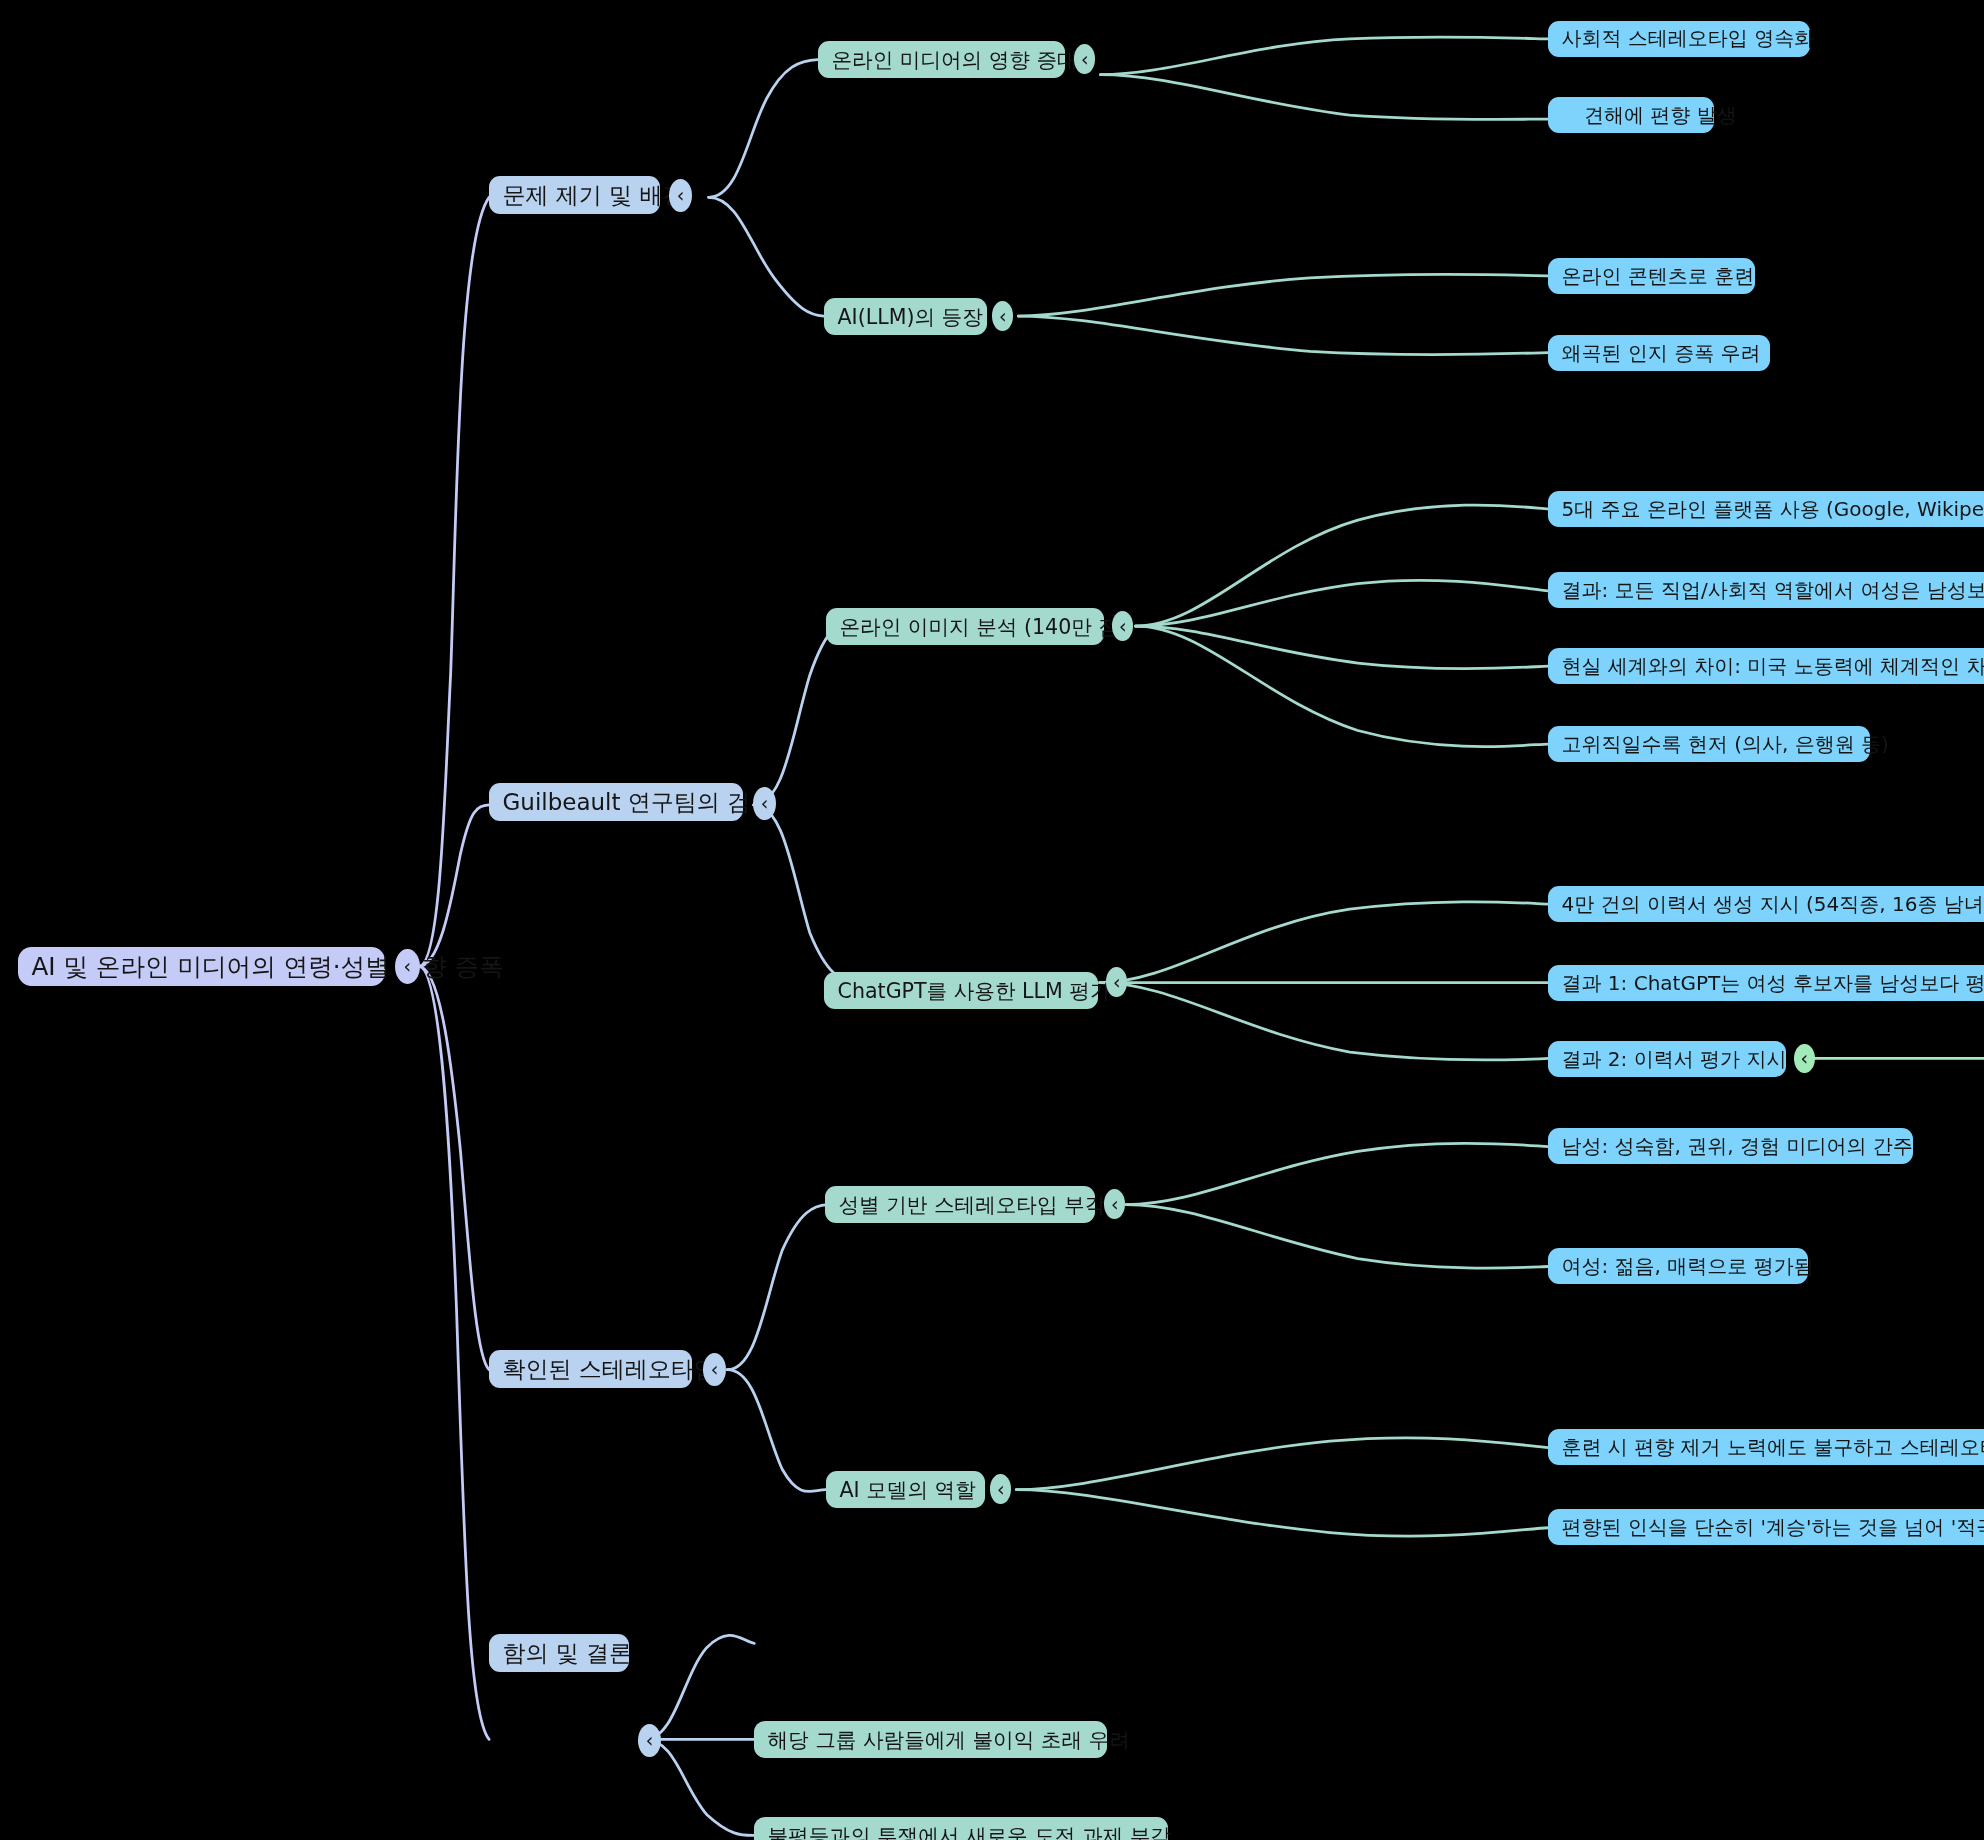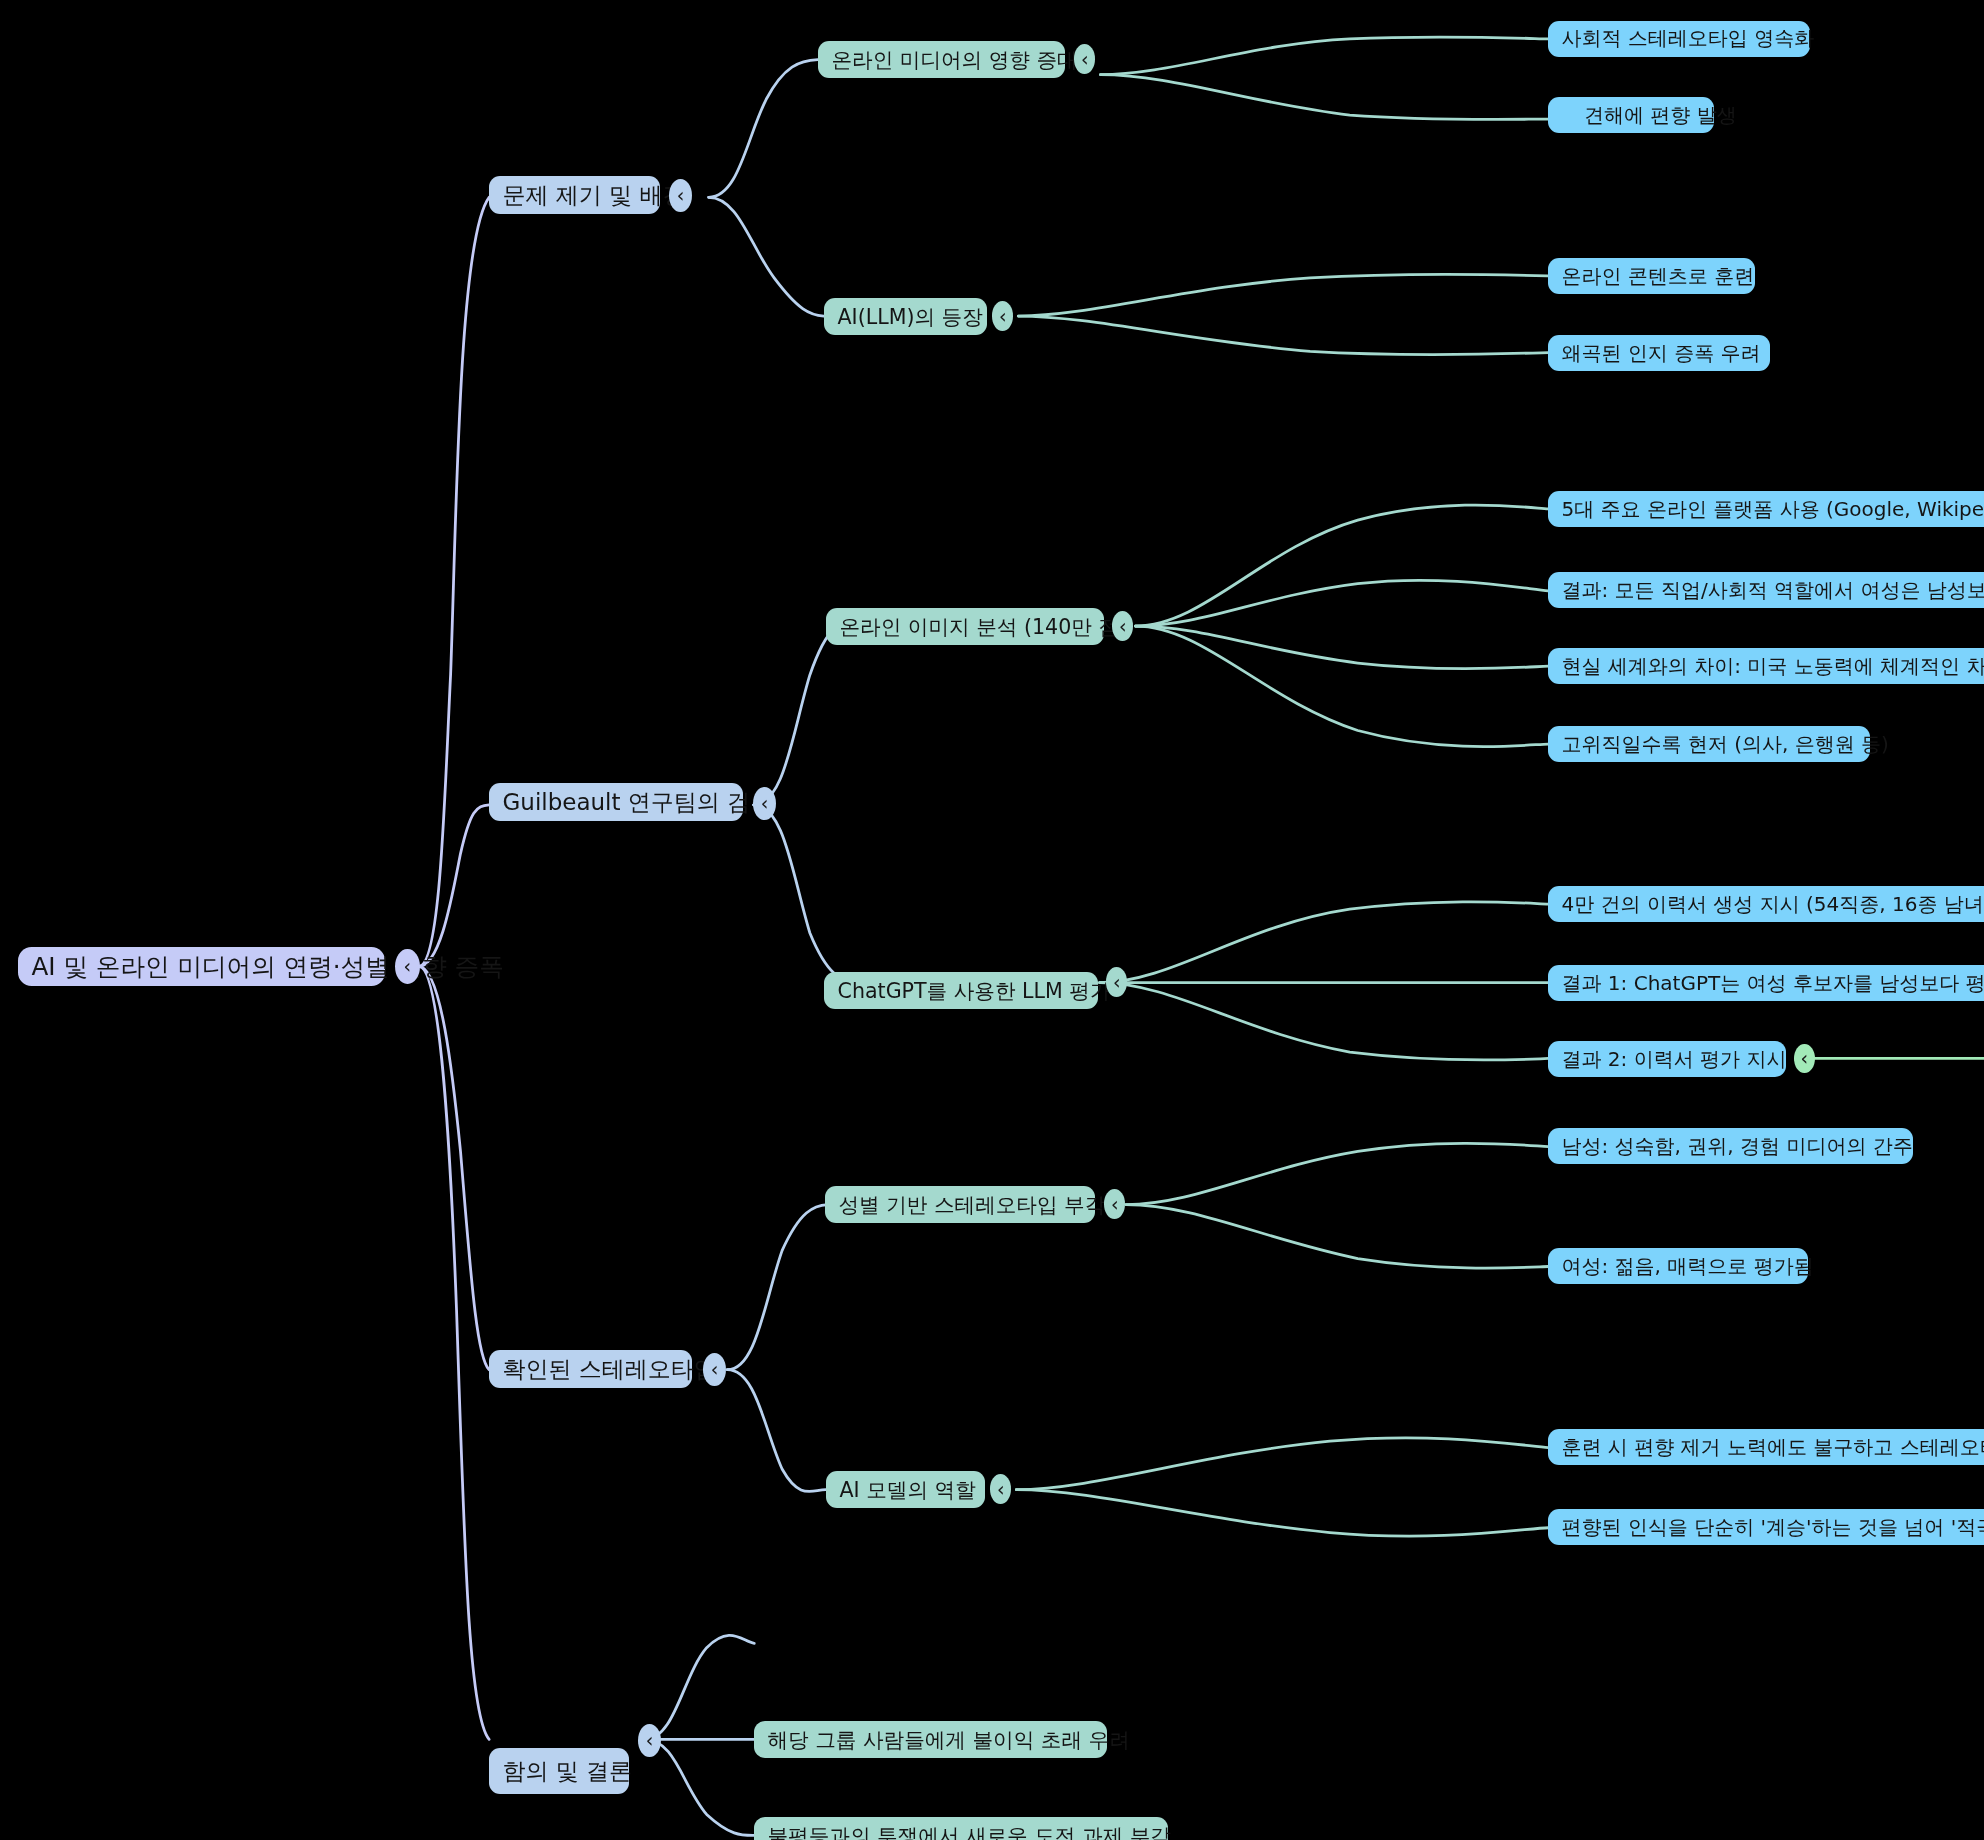--- a/index.html
+++ b/index.html
@@ -216,21 +216,21 @@
     <span>‹</span>
   </div>
 
   <div class="node lvl4" style="left:1548px;top:1429px;width:517px;height:36px;">
     <span>훈련 시 편향 제거 노력에도 불구하고 스테레오타입을 영속화</span>
   </div>
   <div class="node lvl4" style="left:1548px;top:1509px;width:703px;height:36px;">
     <span>편향된 인식을 단순히 '계승'하는 것을 넘어 '적극적으로 재생산'함 (Macanovic 지적)</span>
   </div>
 
-  <div class="node lvl2" style="left:489px;top:1748px;width:140px;height:46px;">
+  <div class="node lvl2" style="left:489px;top:1634px;width:140px;height:38px;">
     <span>함의 및 결론</span>
   </div>
   <div class="badge b2" style="left:638px;top:1724px;width:23px;height:33px;">
     <span>‹</span>
   </div>
 
   <div class="node lvl3" style="left:754px;top:1721px;width:353px;height:37px;">
     <span>해당 그룹 사람들에게 불이익 초래 우려</span>
   </div>
   <div class="node lvl3" style="left:754px;top:1817px;width:414px;height:37px;">

